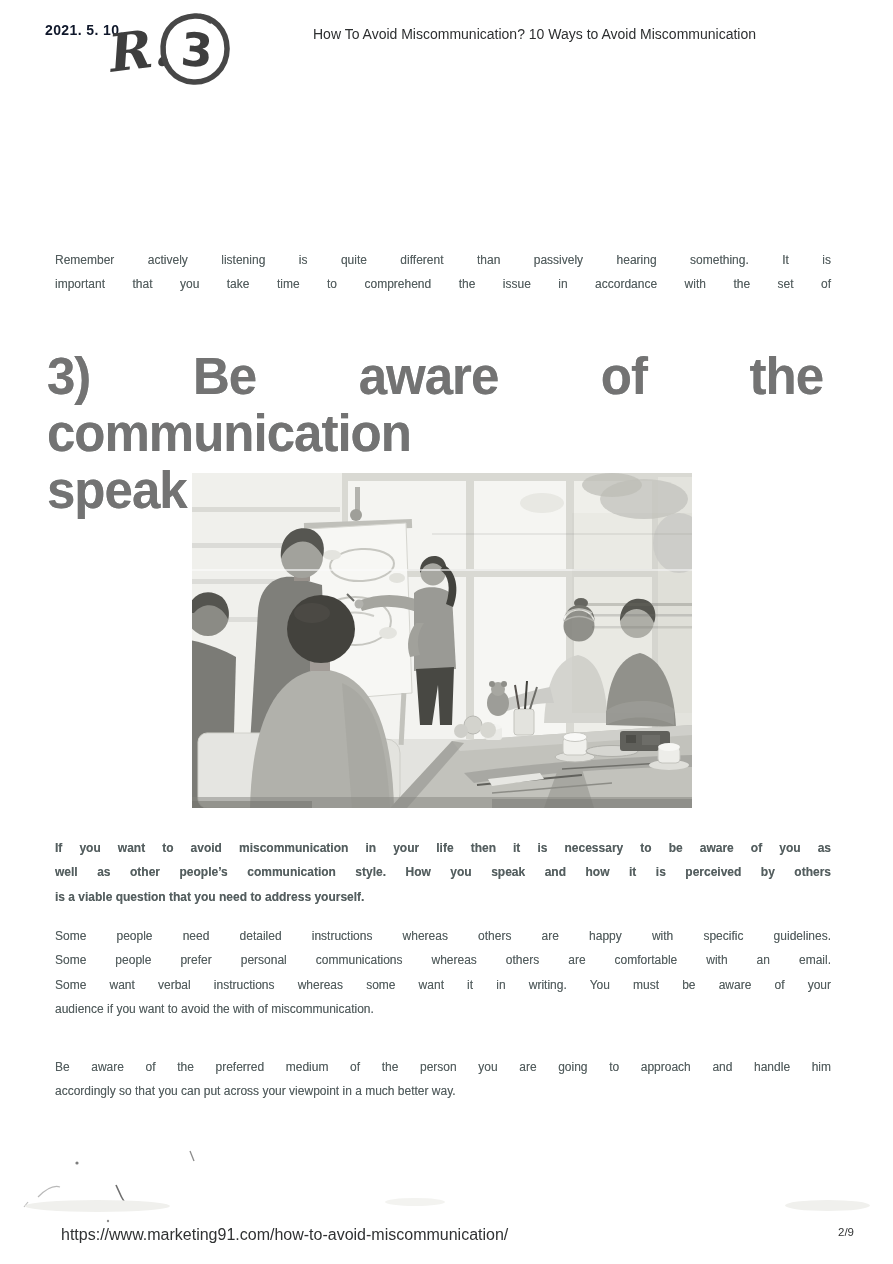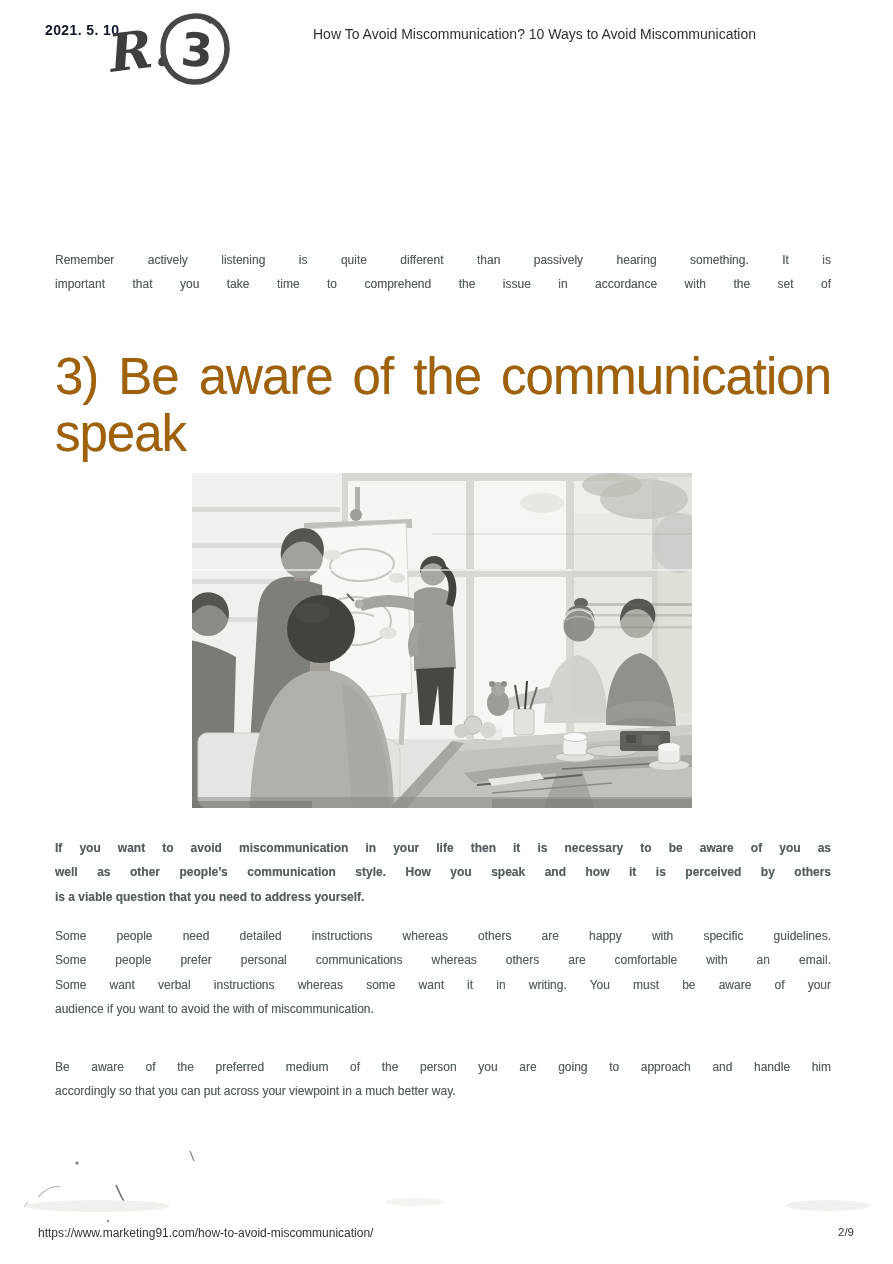--- a/index.html
+++ b/index.html
@@ -14,27 +14,27 @@
   
   .copy{left:55px;width:776px;font-size:12px;line-height:24.4px;color:#545e5f;
         text-shadow:0 0 .5px rgba(84,94,95,.55);}
   .jline{text-align:justify;text-align-last:justify;white-space:normal;}
   .jlast{text-align:left;}
   .p1{top:248px;}
   .p2{top:836px;font-weight:bold;}
   .p3{top:924px;}
   .p4{top:1055px;}
   
-  .heading{left:55px;top:348px;width:776px;font-size:51px;line-height:57px;
-           color:#a16207;font-weight:400;letter-spacing:-1px;
+  .heading{left:47px;top:348px;width:776px;font-size:51px;line-height:57px;
+           color:#737373;font-weight:700;letter-spacing:-1px;
            text-shadow:0 0 .6px rgba(44,55,57,.5);}
   
   .photo{left:192px;top:473px;width:500px;height:335px;}
   
-  .ftr-url{left:38px;top:1226px;font-size:12px;color:#303233;}
+  .ftr-url{left:61px;top:1226px;font-size:16px;color:#303233;}
   .ftr-page{left:838px;top:1226px;font-size:11.5px;color:#303233;}
   
   .smudge{background:#f0f0ed;border-radius:50%;}
   .smudge.s1{left:25px;top:1200px;width:145px;height:12px;}
   .smudge.s2{left:385px;top:1198px;width:60px;height:8px;background:#f3f3f0;}
   .smudge.s3{left:785px;top:1200px;width:85px;height:11px;}
 </style>
 </head>
 <body>
 

